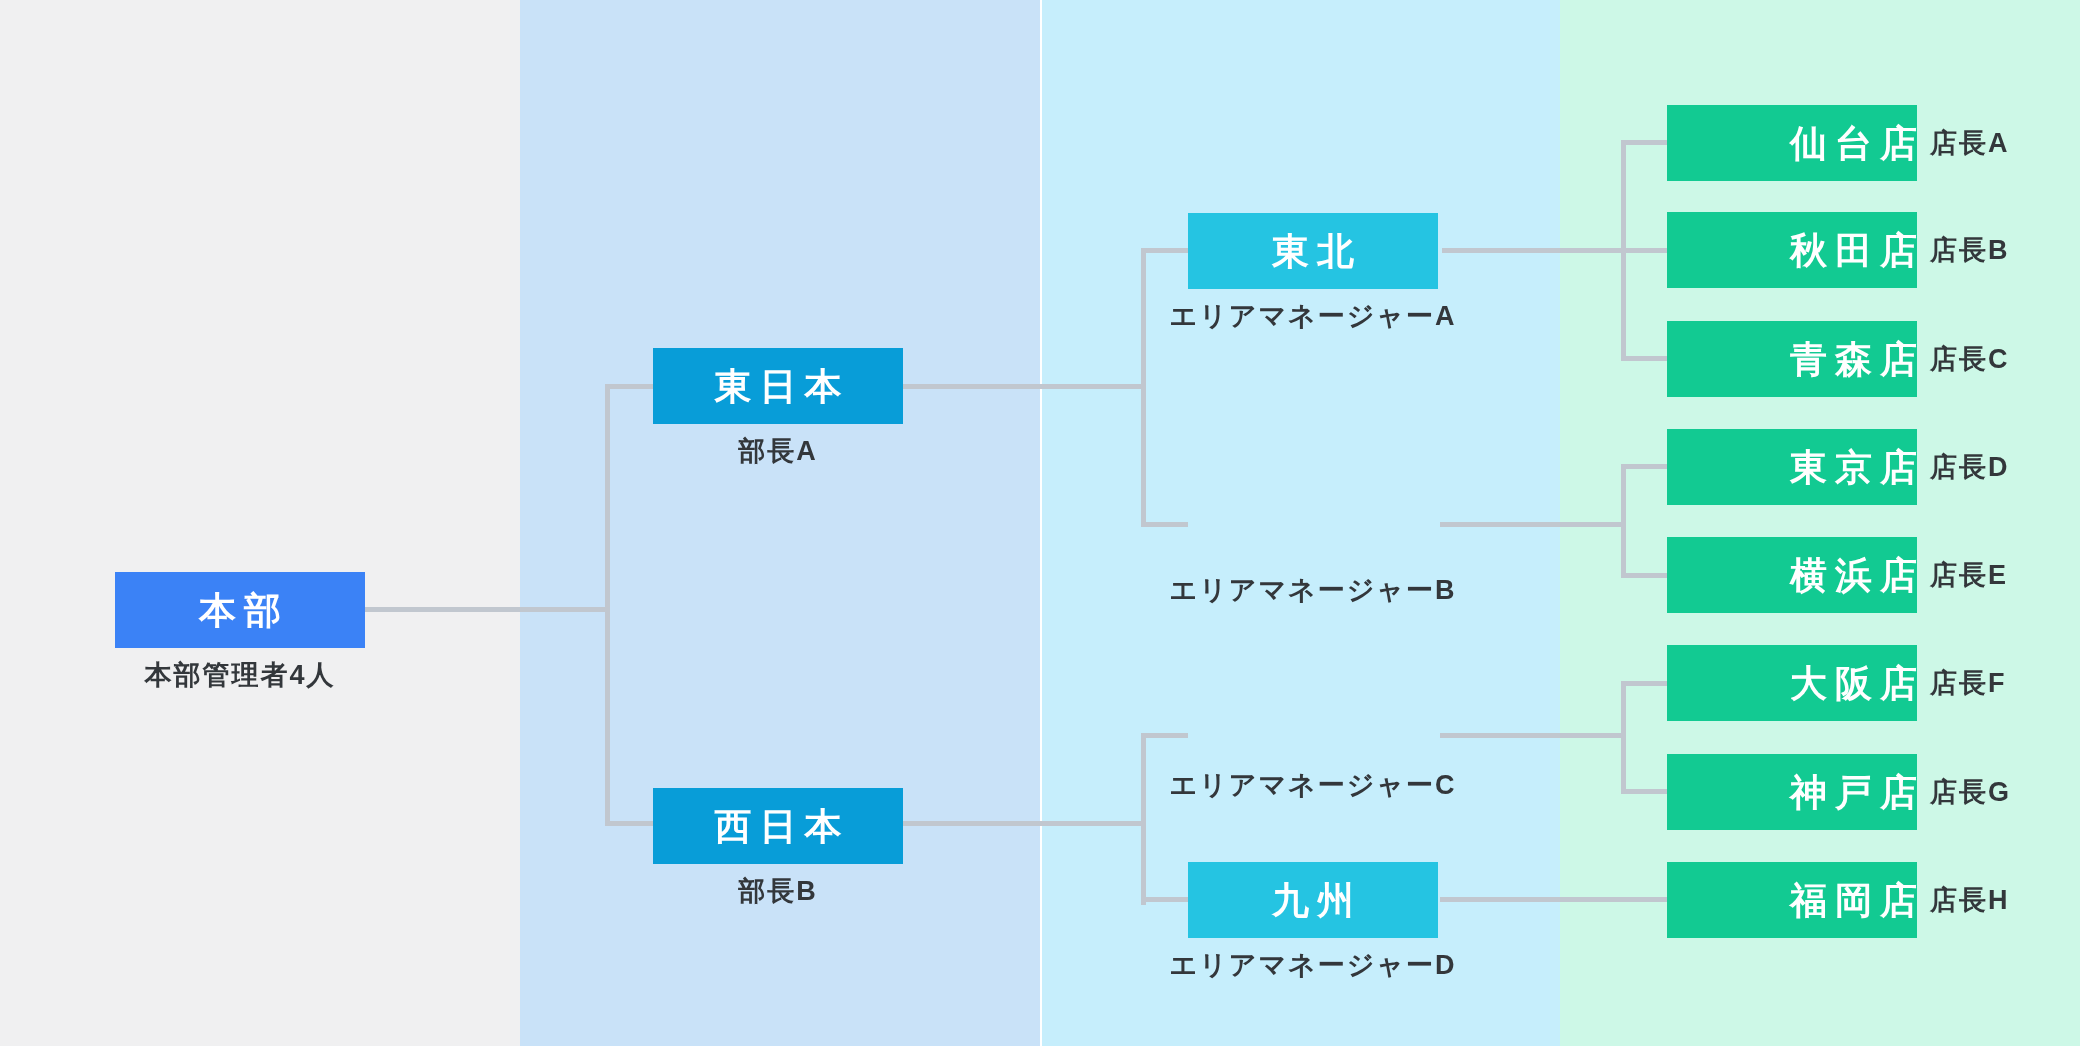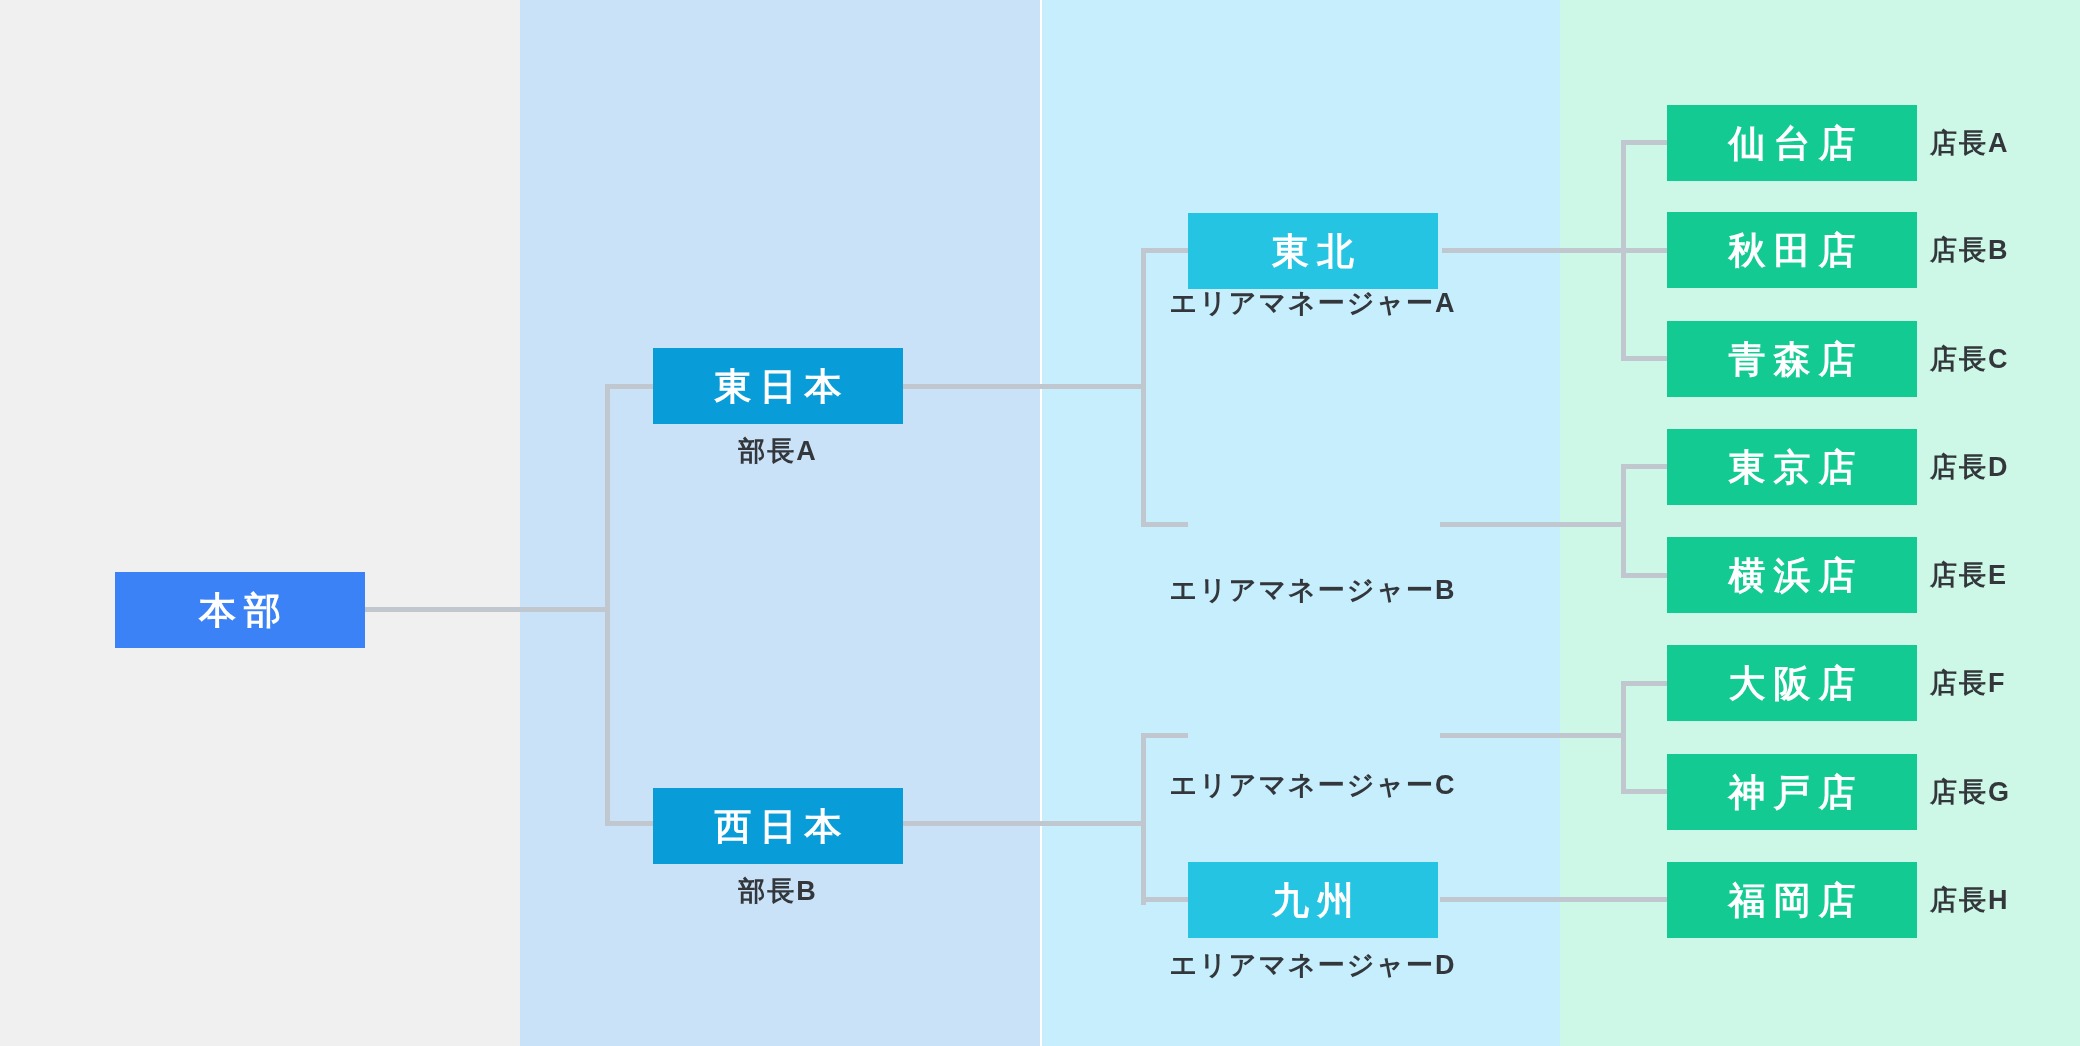--- a/index.html
+++ b/index.html
@@ -18,21 +18,21 @@
   .line{position:absolute;background:#c1c7cf;}
   .node{
     position:absolute;width:250px;height:76px;
     display:flex;align-items:center;justify-content:center;
     color:#ffffff;font-size:37px;line-height:1;
   }
   .node .node-text{letter-spacing:8px;margin-right:-8px;}
   .node.hq{background:#3b82f6;}
   .node.division{background:#089dd8;}
   .node.area{background:#25c4e2;}
-  .node.store{background:#12ca92;}
+  .node.store{background:#12ca92;justify-content:flex-end;}
   .label{
     position:absolute;color:#33373b;font-size:27px;line-height:30px;
     height:30px;text-align:center;letter-spacing:2px;
   }
   .label.mgr{text-align:left;width:150px;}
 </style>
 </head>
 <body>
 
 <div class="canvas">
@@ -70,35 +70,36 @@
   <div class="line" style="left:1440px;top:733px;width:186px;height:5px"></div>
   <div class="line" style="left:1621px;top:681px;width:5px;height:113px"></div>
   <div class="line" style="left:1621px;top:681px;width:47px;height:5px"></div>
   <div class="line" style="left:1621px;top:789px;width:47px;height:5px"></div>
 
   <div class="line" style="left:1440px;top:897px;width:227px;height:5px"></div>
 
   <div class="node hq" style="left:115px;top:572px">
     <span class="node-text">本部</span>
   </div>
+  <div class="label" style="left:65px;top:660px;width:350px">本部管理者4人</div>
 
   <div class="node division" style="left:653px;top:348px">
     <span class="node-text">東日本</span>
   </div>
   <div class="label" style="left:603px;top:436px;width:350px">部長A</div>
 
   <div class="node division" style="left:653px;top:788px">
     <span class="node-text">西日本</span>
   </div>
   <div class="label" style="left:603px;top:876px;width:350px">部長B</div>
 
   <div class="node area" style="left:1188px;top:213px">
     <span class="node-text">東北</span>
   </div>
-  <div class="label" style="left:1143px;top:288px;width:340px">エリアマネージャーA</div>
+  <div class="label" style="left:1143px;top:301px;width:340px">エリアマネージャーA</div>
 
   <div class="label" style="left:1143px;top:575px;width:340px">エリアマネージャーB</div>
 
   <div class="label" style="left:1143px;top:770px;width:340px">エリアマネージャーC</div>
 
   <div class="node area" style="left:1188px;top:862px">
     <span class="node-text">九州</span>
   </div>
   <div class="label" style="left:1143px;top:950px;width:340px">エリアマネージャーD</div>
 

